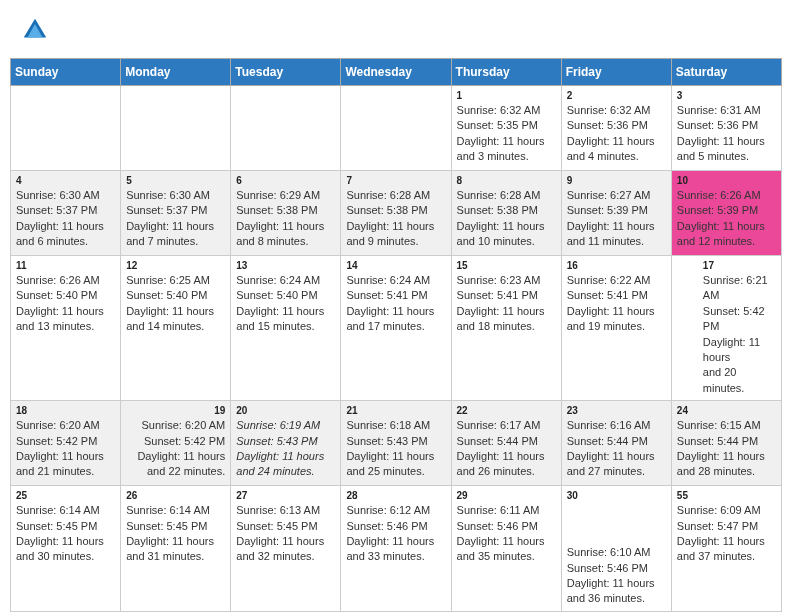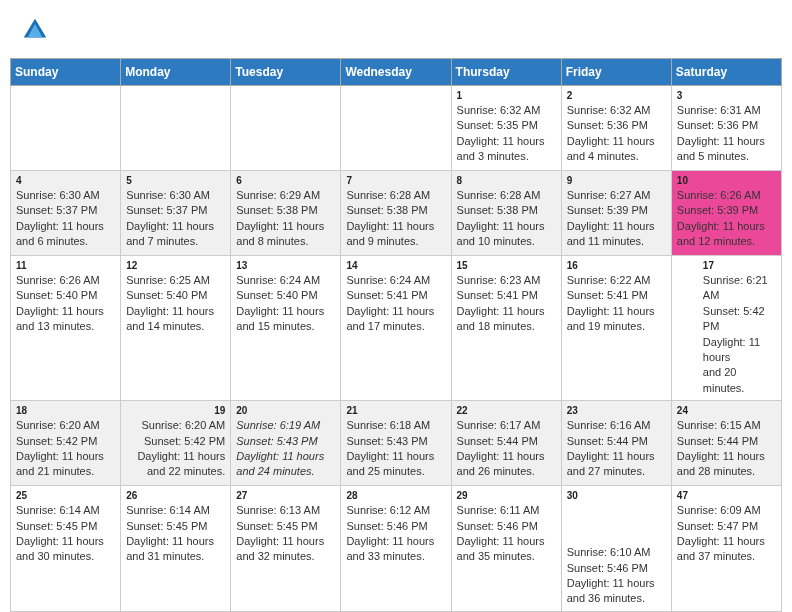--- a/index.html
+++ b/index.html
@@ -341,21 +341,21 @@
 and 35 minutes.</div>
         </td>
         <td style="background: rgb(255, 255, 255);">
           <span class="day-num">30</span>
           <div class="day-info" style="white-space: pre-line; margin-top: 44px;">Sunrise: 6:10 AM
 Sunset: 5:46 PM
 Daylight: 11 hours
 and 36 minutes.</div>
         </td>
         <td style="background: rgb(255, 255, 255);">
-          <span class="day-num">47</span>
+          <span class="day-num">55</span>
           <div class="day-info" style="white-space: pre-line;">Sunrise: 6:09 AM
 Sunset: 5:47 PM
 Daylight: 11 hours
 and 37 minutes.</div>
         </td>
       </tr>
     </tbody>
 </table>
 
 </body></html>

